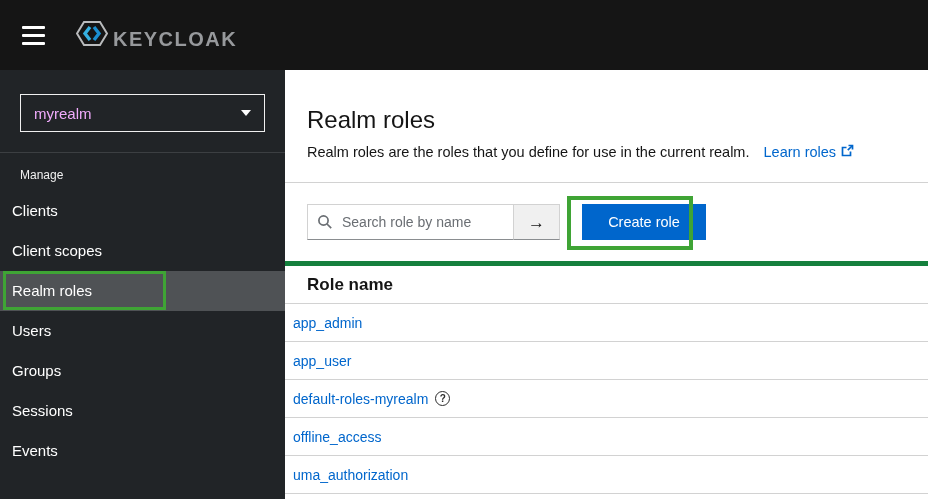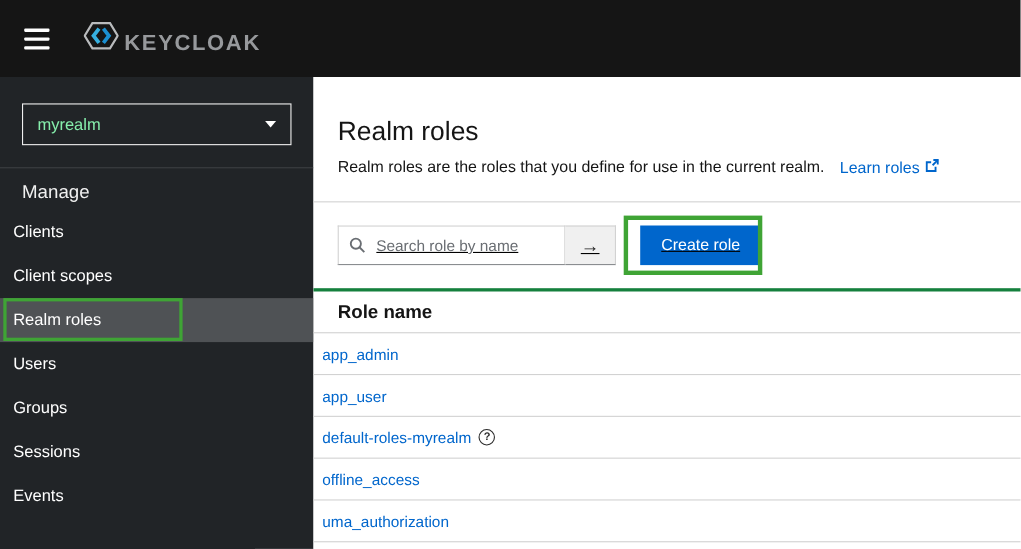--- a/index.html
+++ b/index.html
@@ -12,46 +12,46 @@
   .hamburger { background:transparent; border:none; cursor:pointer; width:34px; height:30px;
                display:flex; flex-direction:column; justify-content:center; gap:5px; padding:0 4px; }
   .hamburger i { display:block; width:23px; height:3px; background:#fff; border-radius:1px; }
   .brand { display:flex; align-items:flex-end; gap:5px; margin-left:24px; text-decoration:none; cursor:pointer; }
   .brand-text { color:#97999c; font-size:20px; font-weight:700; letter-spacing:1.5px; }
 
   
   .sidebar { position:absolute; top:70px; left:0; width:285px; height:429px; background:#212427; }
   .realm-wrap { padding:24px 20px 20px; border-bottom:1px solid #3c3f42; }
   .realm-select { height:38px; border:1px solid #f0f0f0; display:flex; align-items:center;
-                  justify-content:space-between; padding:0 13px; color:#86efac; font-size:15px; cursor:pointer; }
+                  justify-content:space-between; padding:0 13px; color:#f0abfc; font-size:15px; cursor:pointer; }
   .caret-down { width:0; height:0; border-left:5px solid transparent; border-right:5px solid transparent;
                 border-top:6px solid #fff; }
-  .section-label { color:#f0f0f0; font-size:17px; padding:14px 20px 8px; line-height:16px; }
+  .section-label { color:#f0f0f0; font-size:12px; padding:14px 20px 8px; line-height:16px; }
   .nav-list { list-style:none; }
   .nav-item { height:40px; line-height:40px; padding-left:12px; color:#fff; font-size:15px; cursor:pointer; }
   .nav-item.selected { background:#4f5255; }
 
   
   .content { position:absolute; left:285px; top:70px; width:643px; height:429px; background:#fff; }
   .page-head { padding:36px 22px 0; }
   .page-title { font-size:24px; font-weight:400; color:#151515; line-height:28px; }
   .page-desc { margin-top:10px; font-size:14.5px; color:#151515; line-height:17px; }
   .learn-more { color:#0066cc; text-decoration:none; margin-left:10px; font-size:14.5px; cursor:pointer;
                 display:inline-flex; align-items:center; gap:5px; }
   .divider { border:none; border-top:1px solid #d2d2d2; margin-top:21px; }
 
-  .toolbar { display:flex; align-items:flex-start; padding:21px 22px; border-bottom:3px solid #15803d;text-decoration:underline; }
+  .toolbar { display:flex; align-items:flex-start; padding:21px 22px; border-bottom:5px solid #15803d; }
   .search-wrap { position:relative; display:flex; }
   .search-input { width:207px; height:36px; padding:0 10px 0 34px; border:1px solid #d2d2d2;
                   border-bottom-color:#8a8d90; font-size:14px; color:#151515; outline:none; border-radius:0; }
   .search-input::placeholder { color:#6a6e73; }
   .search-icon { position:absolute; left:10px; top:10px; pointer-events:none; }
   .search-arrow { width:46px; height:36px; background:#f0f0f0; border:1px solid #d2d2d2; border-left:none;
                   border-bottom-color:#8a8d90; font-size:17px; color:#151515; cursor:pointer; line-height:1; }
-  .create-btn { margin-left:22px; height:36px; width:110px; background:#0066cc; color:#fff; border:none;
+  .create-btn { margin-left:22px; height:36px; width:124px; background:#0066cc; color:#fff; border:none;
                 font-size:14.5px; cursor:pointer; }
 
   .table-header { height:38px; line-height:38px; padding-left:22px; font-weight:700; font-size:17px;
                   color:#151515; border-bottom:1px solid #d2d2d2; }
   .trow { height:38px; padding-left:8px; border-bottom:1px solid #d2d2d2; display:flex; align-items:center; gap:7px; }
   .role-link { color:#0066cc; text-decoration:none; font-size:14px; cursor:pointer; }
   .help-icon { display:inline-flex; align-items:center; justify-content:center; width:15px; height:15px;
                border:1.3px solid #2b2b2b; border-radius:50%; font-size:10px; font-weight:700; color:#2b2b2b;
                cursor:pointer; line-height:1; }
 

